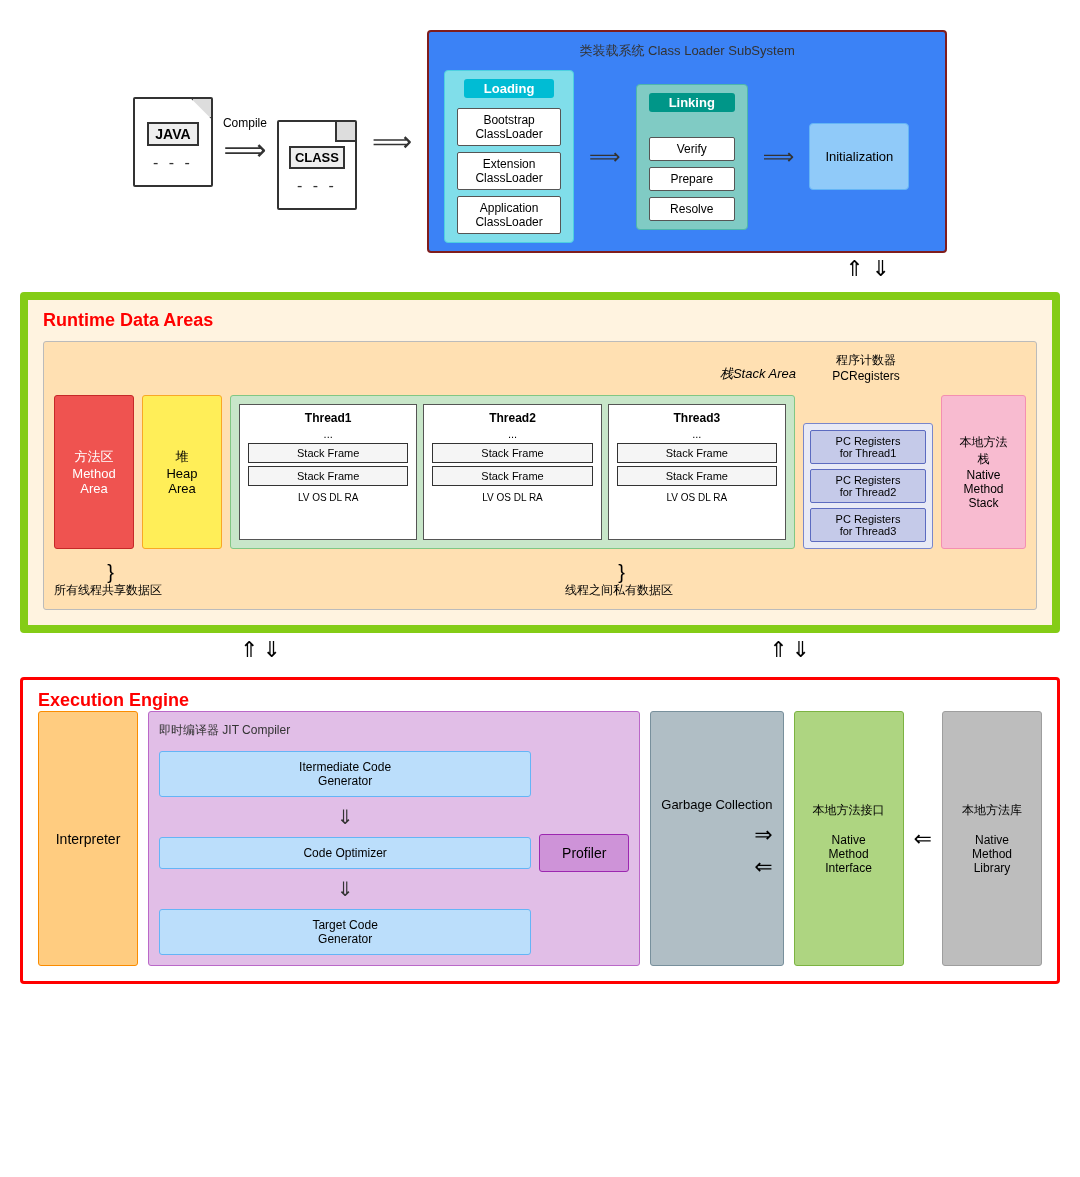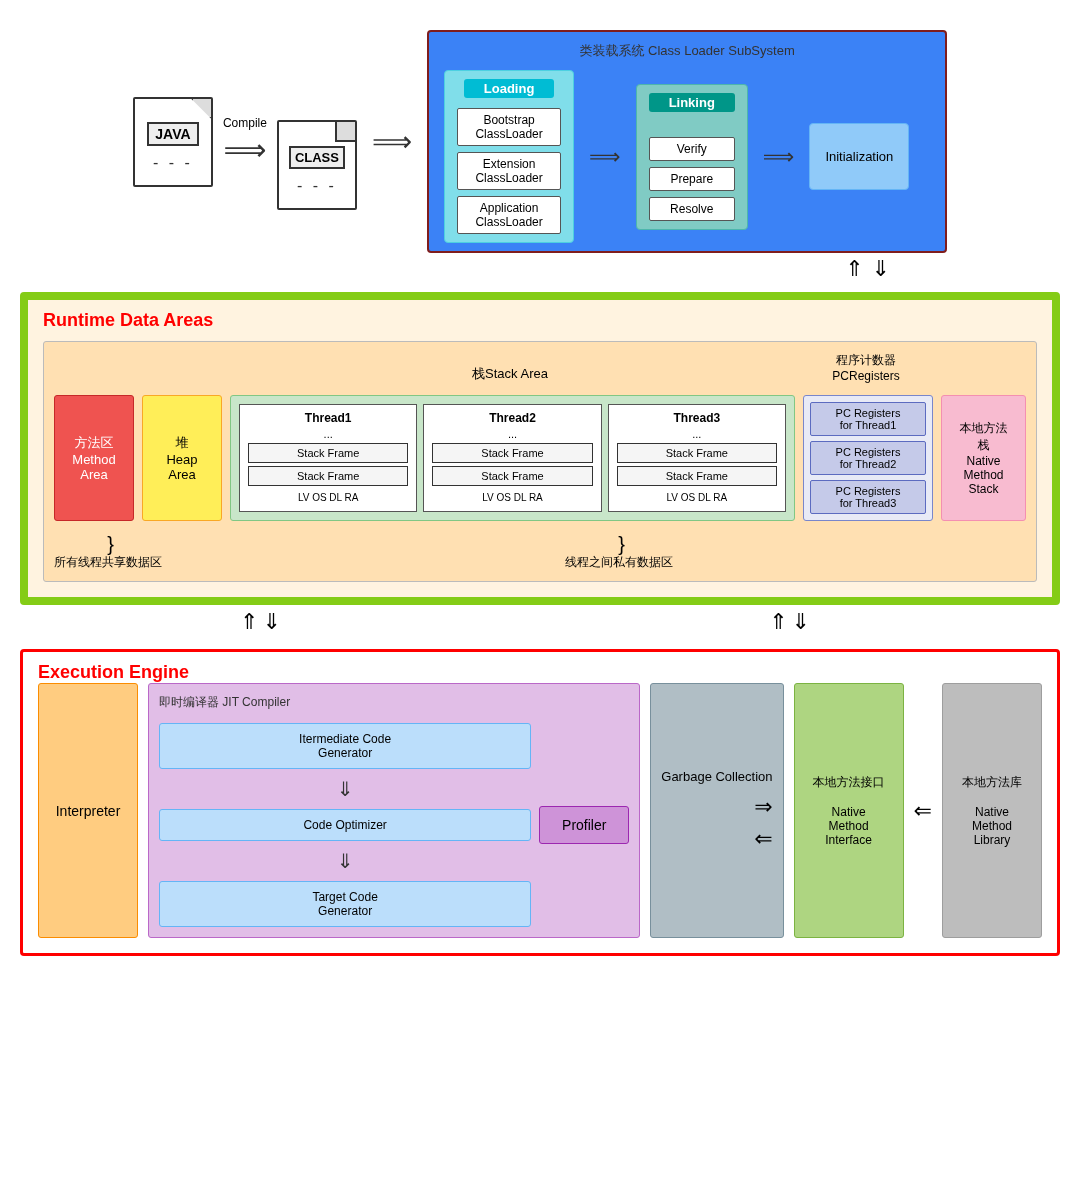--- a/index.html
+++ b/index.html
@@ -300,20 +300,21 @@
     
     .pc-box {
       background: #e8eaf6;
       border: 1px solid #7986cb;
       border-radius: 3px;
       padding: 6px;
       display: flex;
       flex-direction: column;
       gap: 5px;
       min-width: 130px;
+      margin-top: 28px;
     }
     .pc-item {
       border: 1px solid #5c6bc0;
       background: #c5cae9;
       padding: 4px 6px;
       font-size: 11px;
       text-align: center;
       border-radius: 2px;
     }
 
@@ -519,21 +520,21 @@
   <div style="display:flex; justify-content: flex-end; width:100%; padding-right: 170px; gap: 8px; margin-top: 3px;">
     <span style="font-size:22px;">⇑</span>
     <span style="font-size:22px;">⇓</span>
   </div>
 
   <div class="runtime-section">
     <div class="runtime-title">Runtime Data Areas</div>
     <div class="runtime-inner">
 
       <div style="display:flex; justify-content: space-between; align-items: flex-end; padding: 0 0 4px 170px;">
-        <div style="text-align:center; flex:1;">
+        <div style="text-align:right; flex:1;font-style:italic;">
           <span>栈Stack Area</span>
         </div>
         <div style="text-align:center; width:140px; font-size:12px;">程序计数器<br>PCRegisters</div>
         <div style="width:90px;"></div>
       </div>
 
       <div class="runtime-areas">
 
         <div class="method-area-box">
           <div>方法区<br>Method<br>Area</div>

